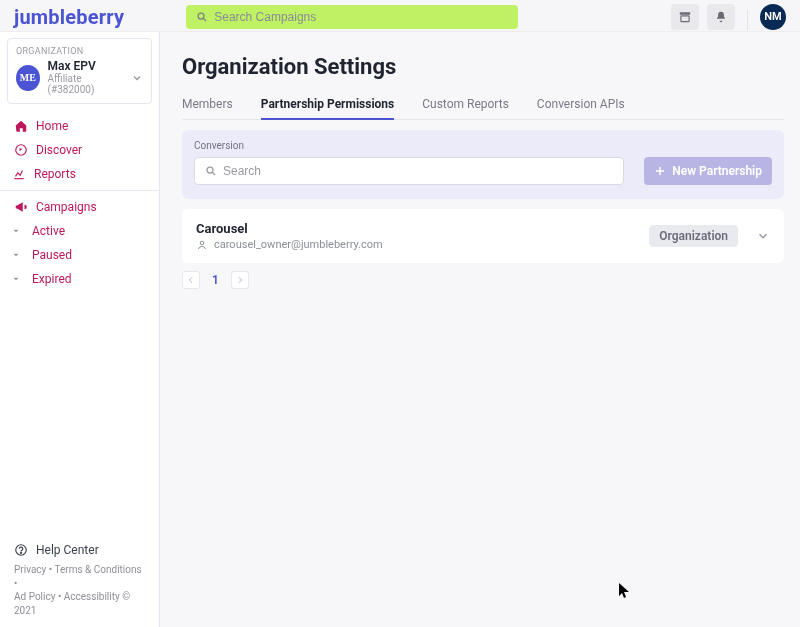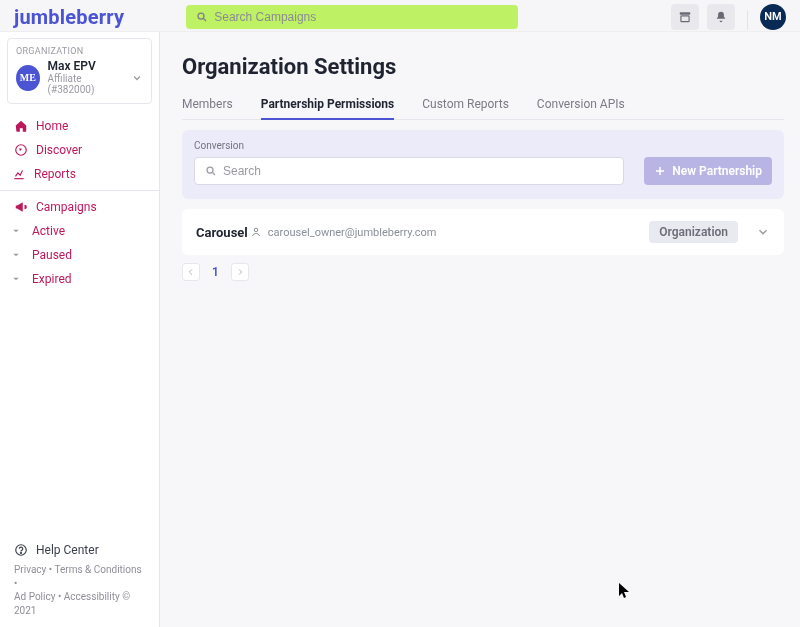--- a/index.html
+++ b/index.html
@@ -106,21 +106,21 @@
   .perm-search input::placeholder{color:#9a9aa3}
   .btn-new{
     flex:0 0 auto;height:28px;background:var(--btn);color:#fff;border-radius:4px;
     display:flex;align-items:center;gap:6px;padding:0 10px;font-size:12px;font-weight:600;
   }
 
   .card{
     background:#fff;border-radius:6px;margin-top:10px;padding:12px 14px;
     display:flex;align-items:center;
   }
-  .card-left{display:flex;flex-direction:row;gap:2px}
+  .card-left{display:flex;flex-direction:column;gap:2px}
   .card-title{font-size:13px;font-weight:700;color:var(--ink)}
   .card-sub{display:flex;align-items:center;gap:6px;color:#8a8f98;font-size:11px}
   .card-right{margin-left:auto;display:flex;align-items:center;gap:18px}
   .pill{
     background:var(--pill);color:#6d6d78;border-radius:4px;padding:4px 10px;font-size:12px;font-weight:600;
   }
   .expand-chev{color:#9a9aa3}
 
   .pager{display:flex;align-items:center;gap:6px;margin-top:8px}
   .pgbtn{

